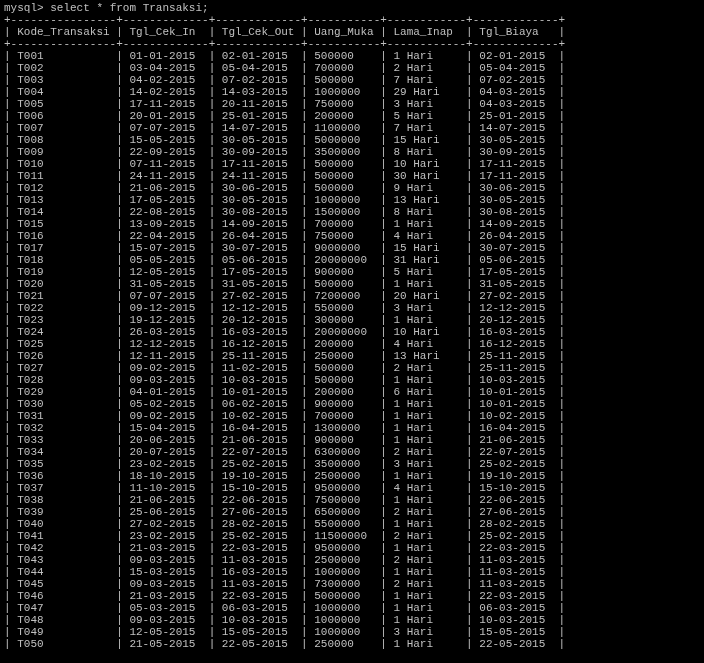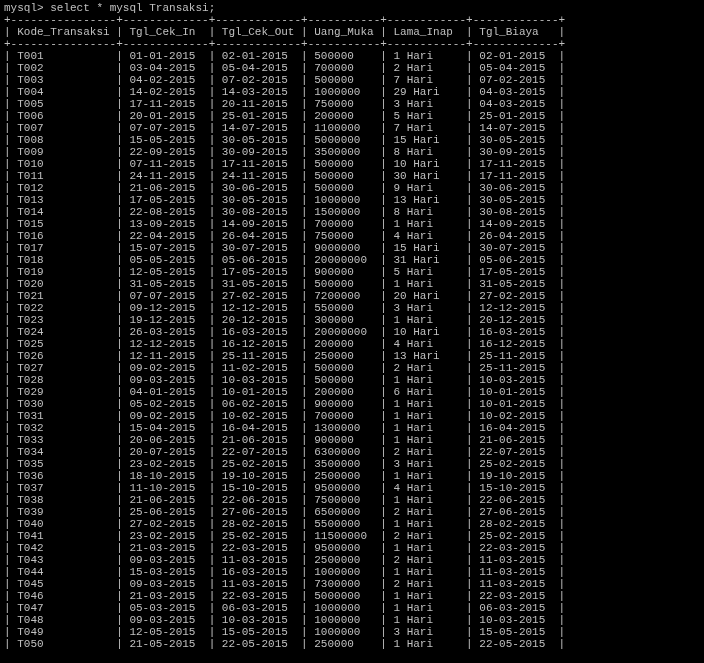--- a/index.html
+++ b/index.html
@@ -15,21 +15,21 @@
     overflow: hidden;
   }
   .terminal {
     padding: 2px 4px;
     white-space: pre;
   }
 </style>
 </head>
 <body>
 
-<div class="terminal"><span>mysql&gt; </span><span>select * mysql Transaksi;</span>
+<div class="terminal"><span>mysql&gt; </span><span>select * from Transaksi;</span>
 <div id="table-area">+----------------+-------------+-------------+-----------+------------+-------------+
 | Kode_Transaksi | Tgl_Cek_In  | Tgl_Cek_Out | Uang_Muka | Lama_Inap  | Tgl_Biaya   |
 +----------------+-------------+-------------+-----------+------------+-------------+
 | T001           | 01-01-2015  | 02-01-2015  | 500000    | 1 Hari     | 02-01-2015  |
 | T002           | 03-04-2015  | 05-04-2015  | 700000    | 2 Hari     | 05-04-2015  |
 | T003           | 04-02-2015  | 07-02-2015  | 500000    | 7 Hari     | 07-02-2015  |
 | T004           | 14-02-2015  | 14-03-2015  | 1000000   | 29 Hari    | 04-03-2015  |
 | T005           | 17-11-2015  | 20-11-2015  | 750000    | 3 Hari     | 04-03-2015  |
 | T006           | 20-01-2015  | 25-01-2015  | 200000    | 5 Hari     | 25-01-2015  |
 | T007           | 07-07-2015  | 14-07-2015  | 1100000   | 7 Hari     | 14-07-2015  |

